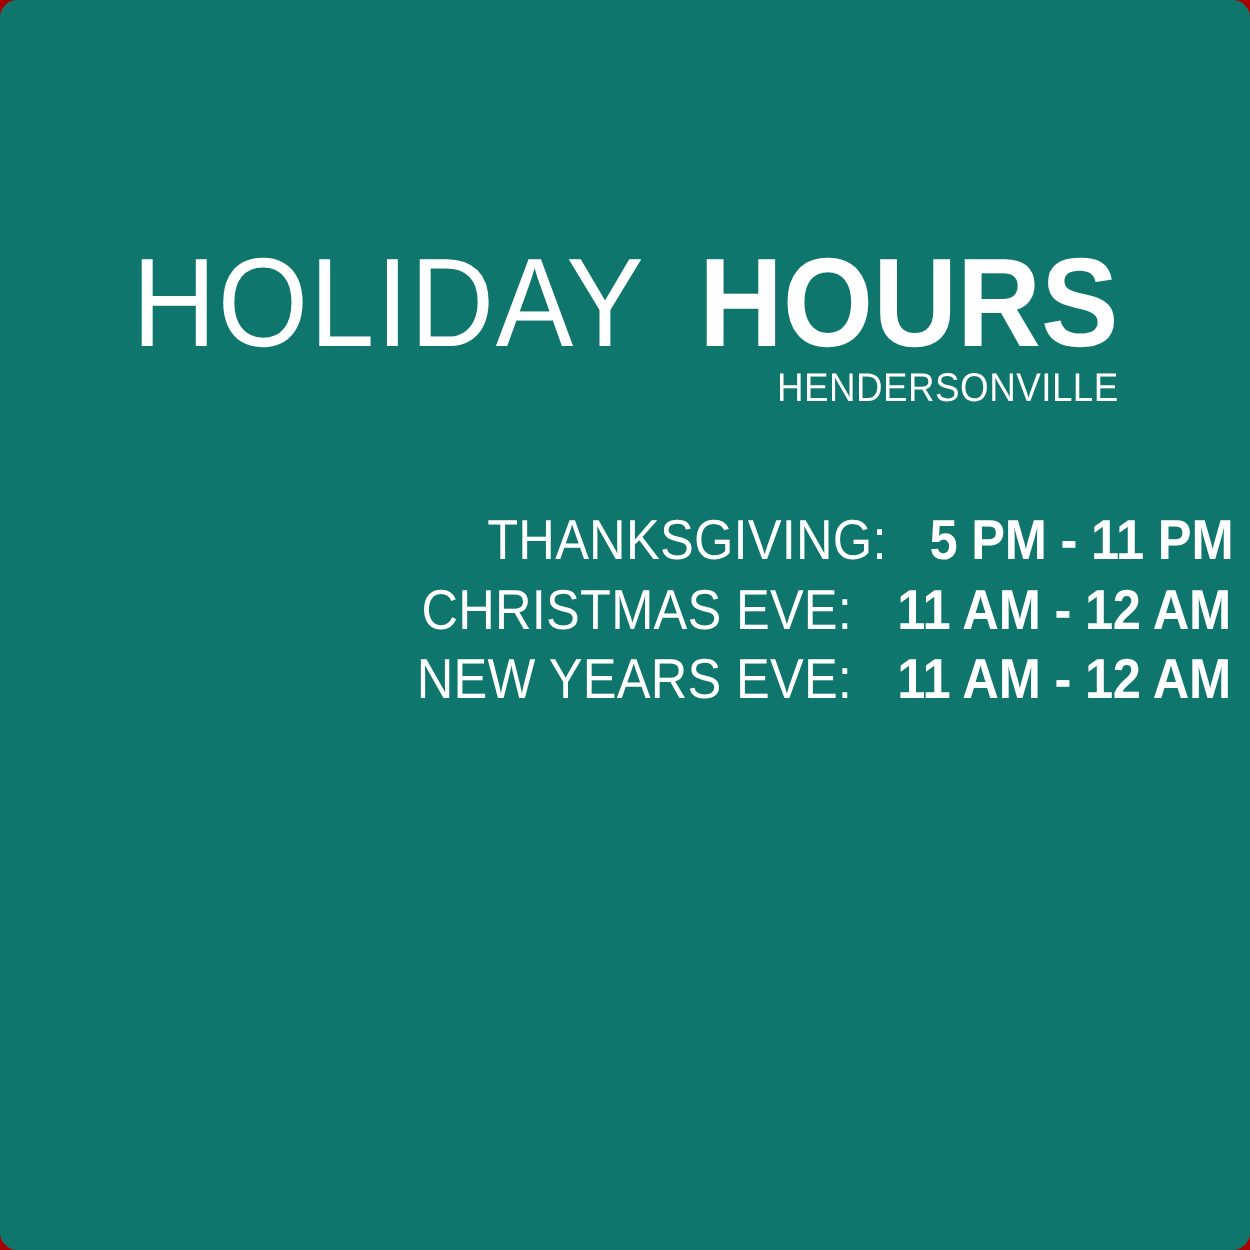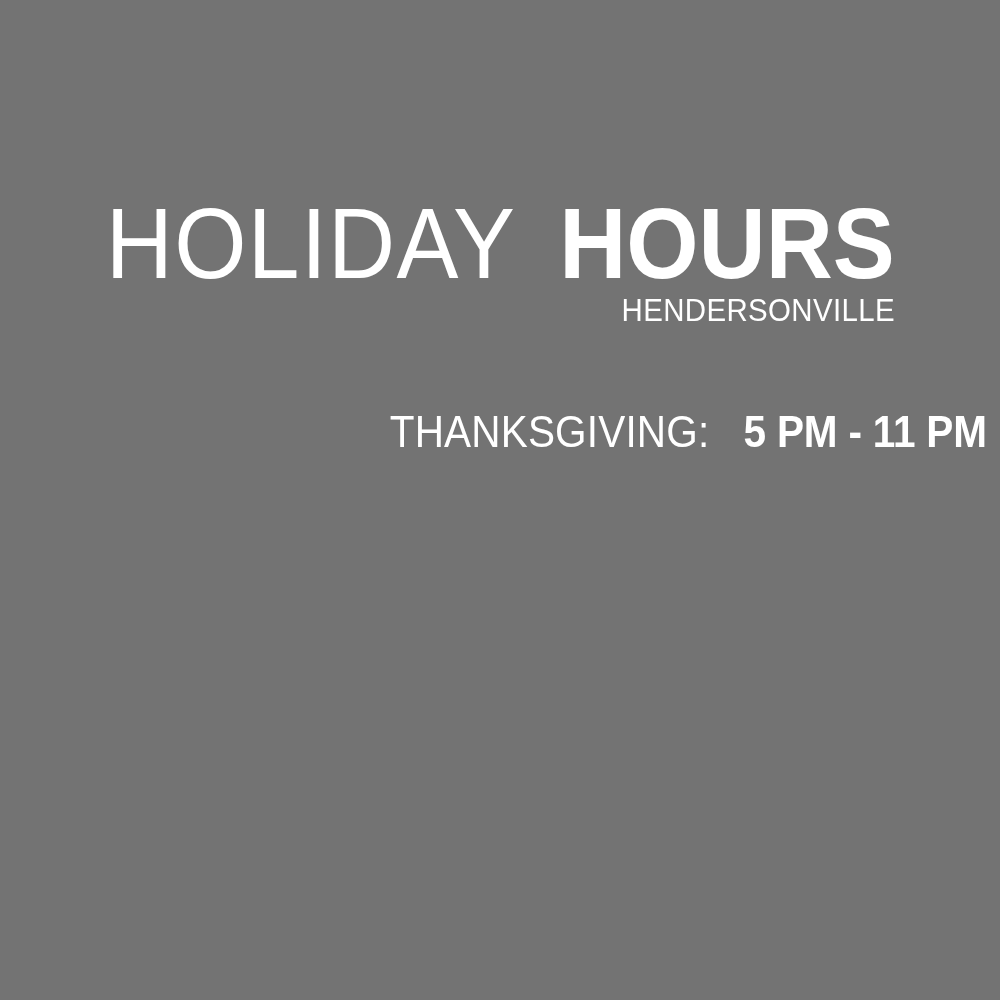--- a/index.html
+++ b/index.html
@@ -11,22 +11,23 @@
     height: 1000px;
     background: #a70302;
     font-family: "Liberation Sans", sans-serif;
     overflow: hidden;
   }
 
   .poster {
     position: relative;
     width: 1000px;
     height: 1000px;
-    background: #737373;
+    background: #0f766e;
     box-sizing: border-box;
+    border-radius: 14px;
   }
 
   
   .title-block {
     position: absolute;
     left: 0;
     right: 105px;
     top: 196px;
     text-align: right;
   }
@@ -137,20 +138,22 @@
 
   <div class="title-block">
     <span class="title-line"><span class="title-word-light">HOLIDAY</span><span class="title-word-bold">HOURS</span></span>
     <span class="subtitle">HENDERSONVILLE</span>
   </div>
 
   <div class="hours-list">
 
     <div class="hours-row"><span class="day-label">THANKSGIVING:</span>&nbsp;<span class="time-value">5 PM - 11 PM</span></div>
 
+    <div class="hours-row"><span class="day-label">CHRISTMAS EVE:</span>&nbsp;<span class="time-value">11 AM - 12 AM</span></div>
 
 
+    <div class="hours-row"><span class="day-label">NEW YEARS EVE:</span>&nbsp;<span class="time-value">11 AM - 12 AM</span></div>
 
 
   </div>
 
 
 </div>
 
 </body></html>

